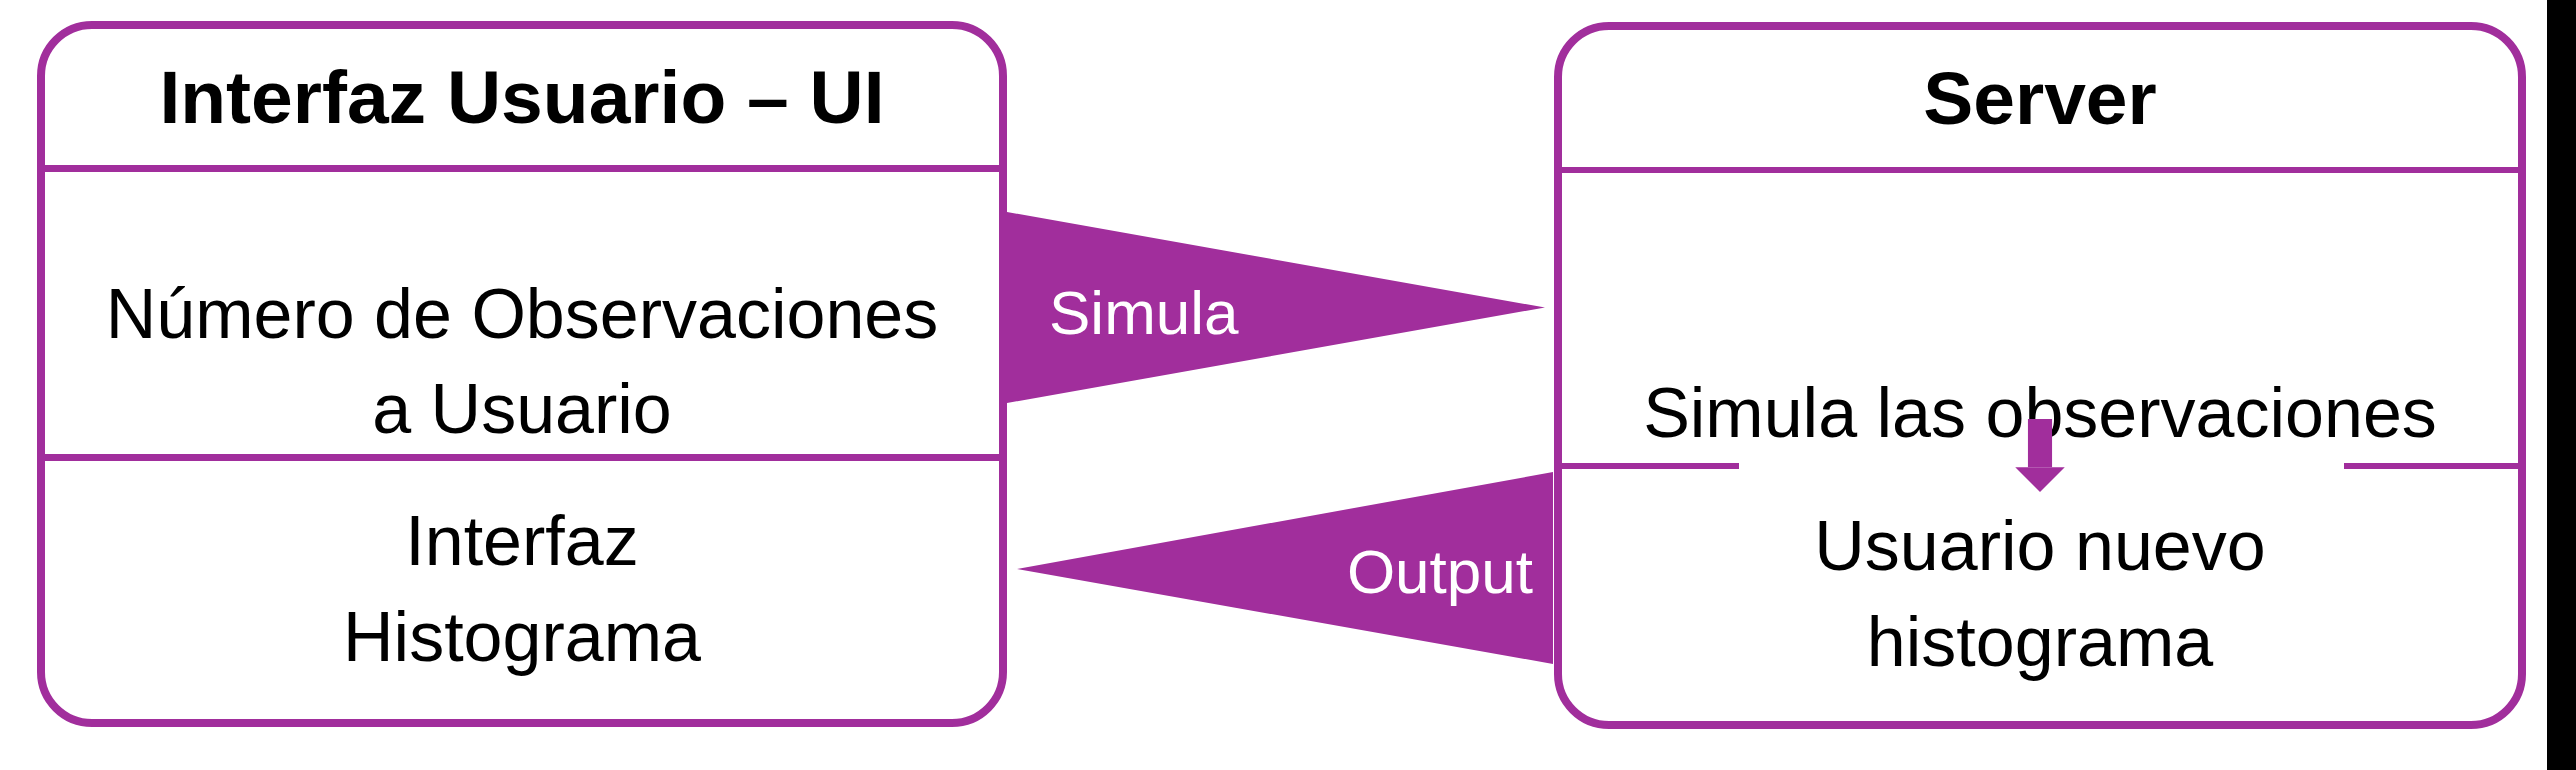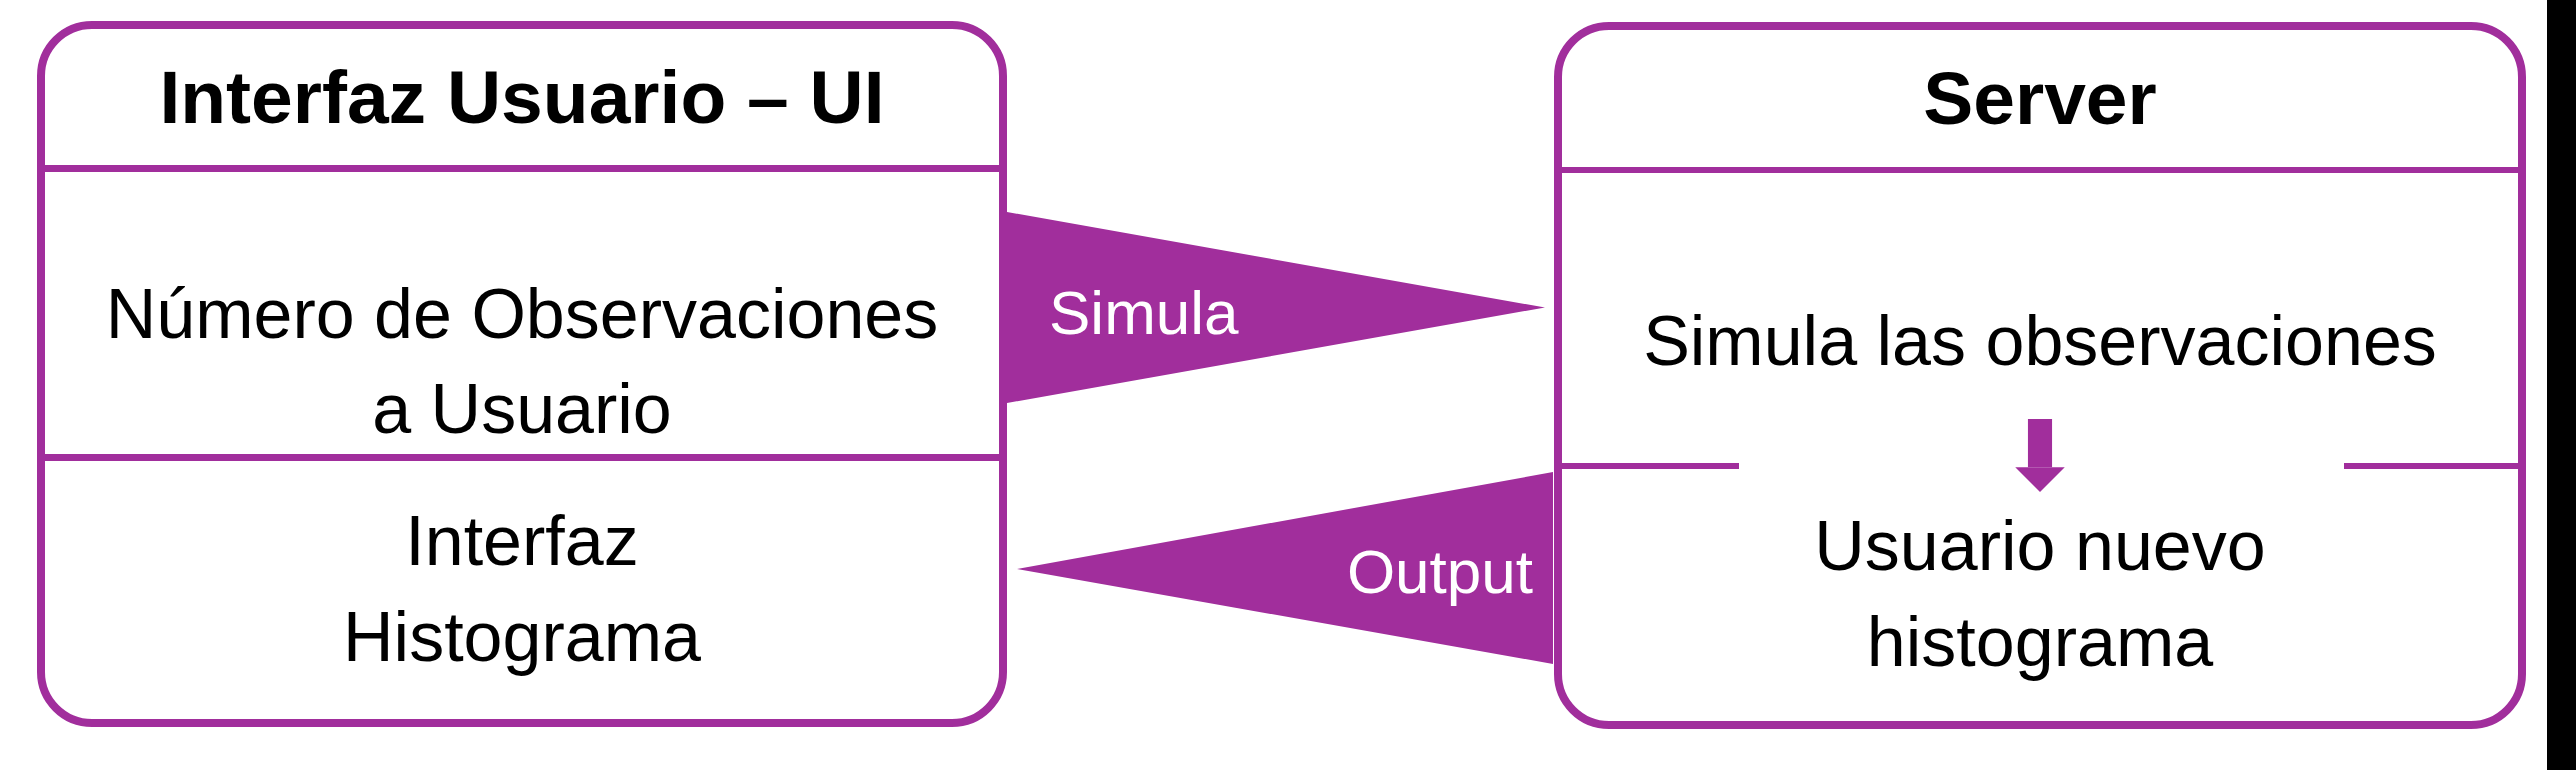--- a/index.html
+++ b/index.html
@@ -48,21 +48,21 @@
   
   #ui-divider-1 { left: 0; right: 0; top: 136px; }
   #ui-input-section { top: 143px; height: 292px; margin-top: 44px; }
   #ui-divider-2 { left: 0; right: 0; top: 425px; }
   #ui-output-section { top: 431px; bottom: 0; }
 
   
   #server-divider-1 { left: 0; right: 0; top: 137px; }
   #server-top-section {
     top: 144px; height: 288px;
-    justify-content: center; padding-top: 48px; box-sizing: border-box;
+    justify-content: flex-end; padding-top: 48px; box-sizing: border-box;
   }
   #server-divider-left  { top: 433px; left: 0; width: 177px; }
   #server-divider-right { top: 433px; left: 782px; right: 0; }
   #server-bottom-section { top: 439px; bottom: 0; }
 
   .down-arrow {
     position: absolute; left: 453px; top: 389px; width: 50px; height: 73px;
     color: var(--accent);
   }
   .down-arrow svg { display: block; width: 100%; height: 100%; }

